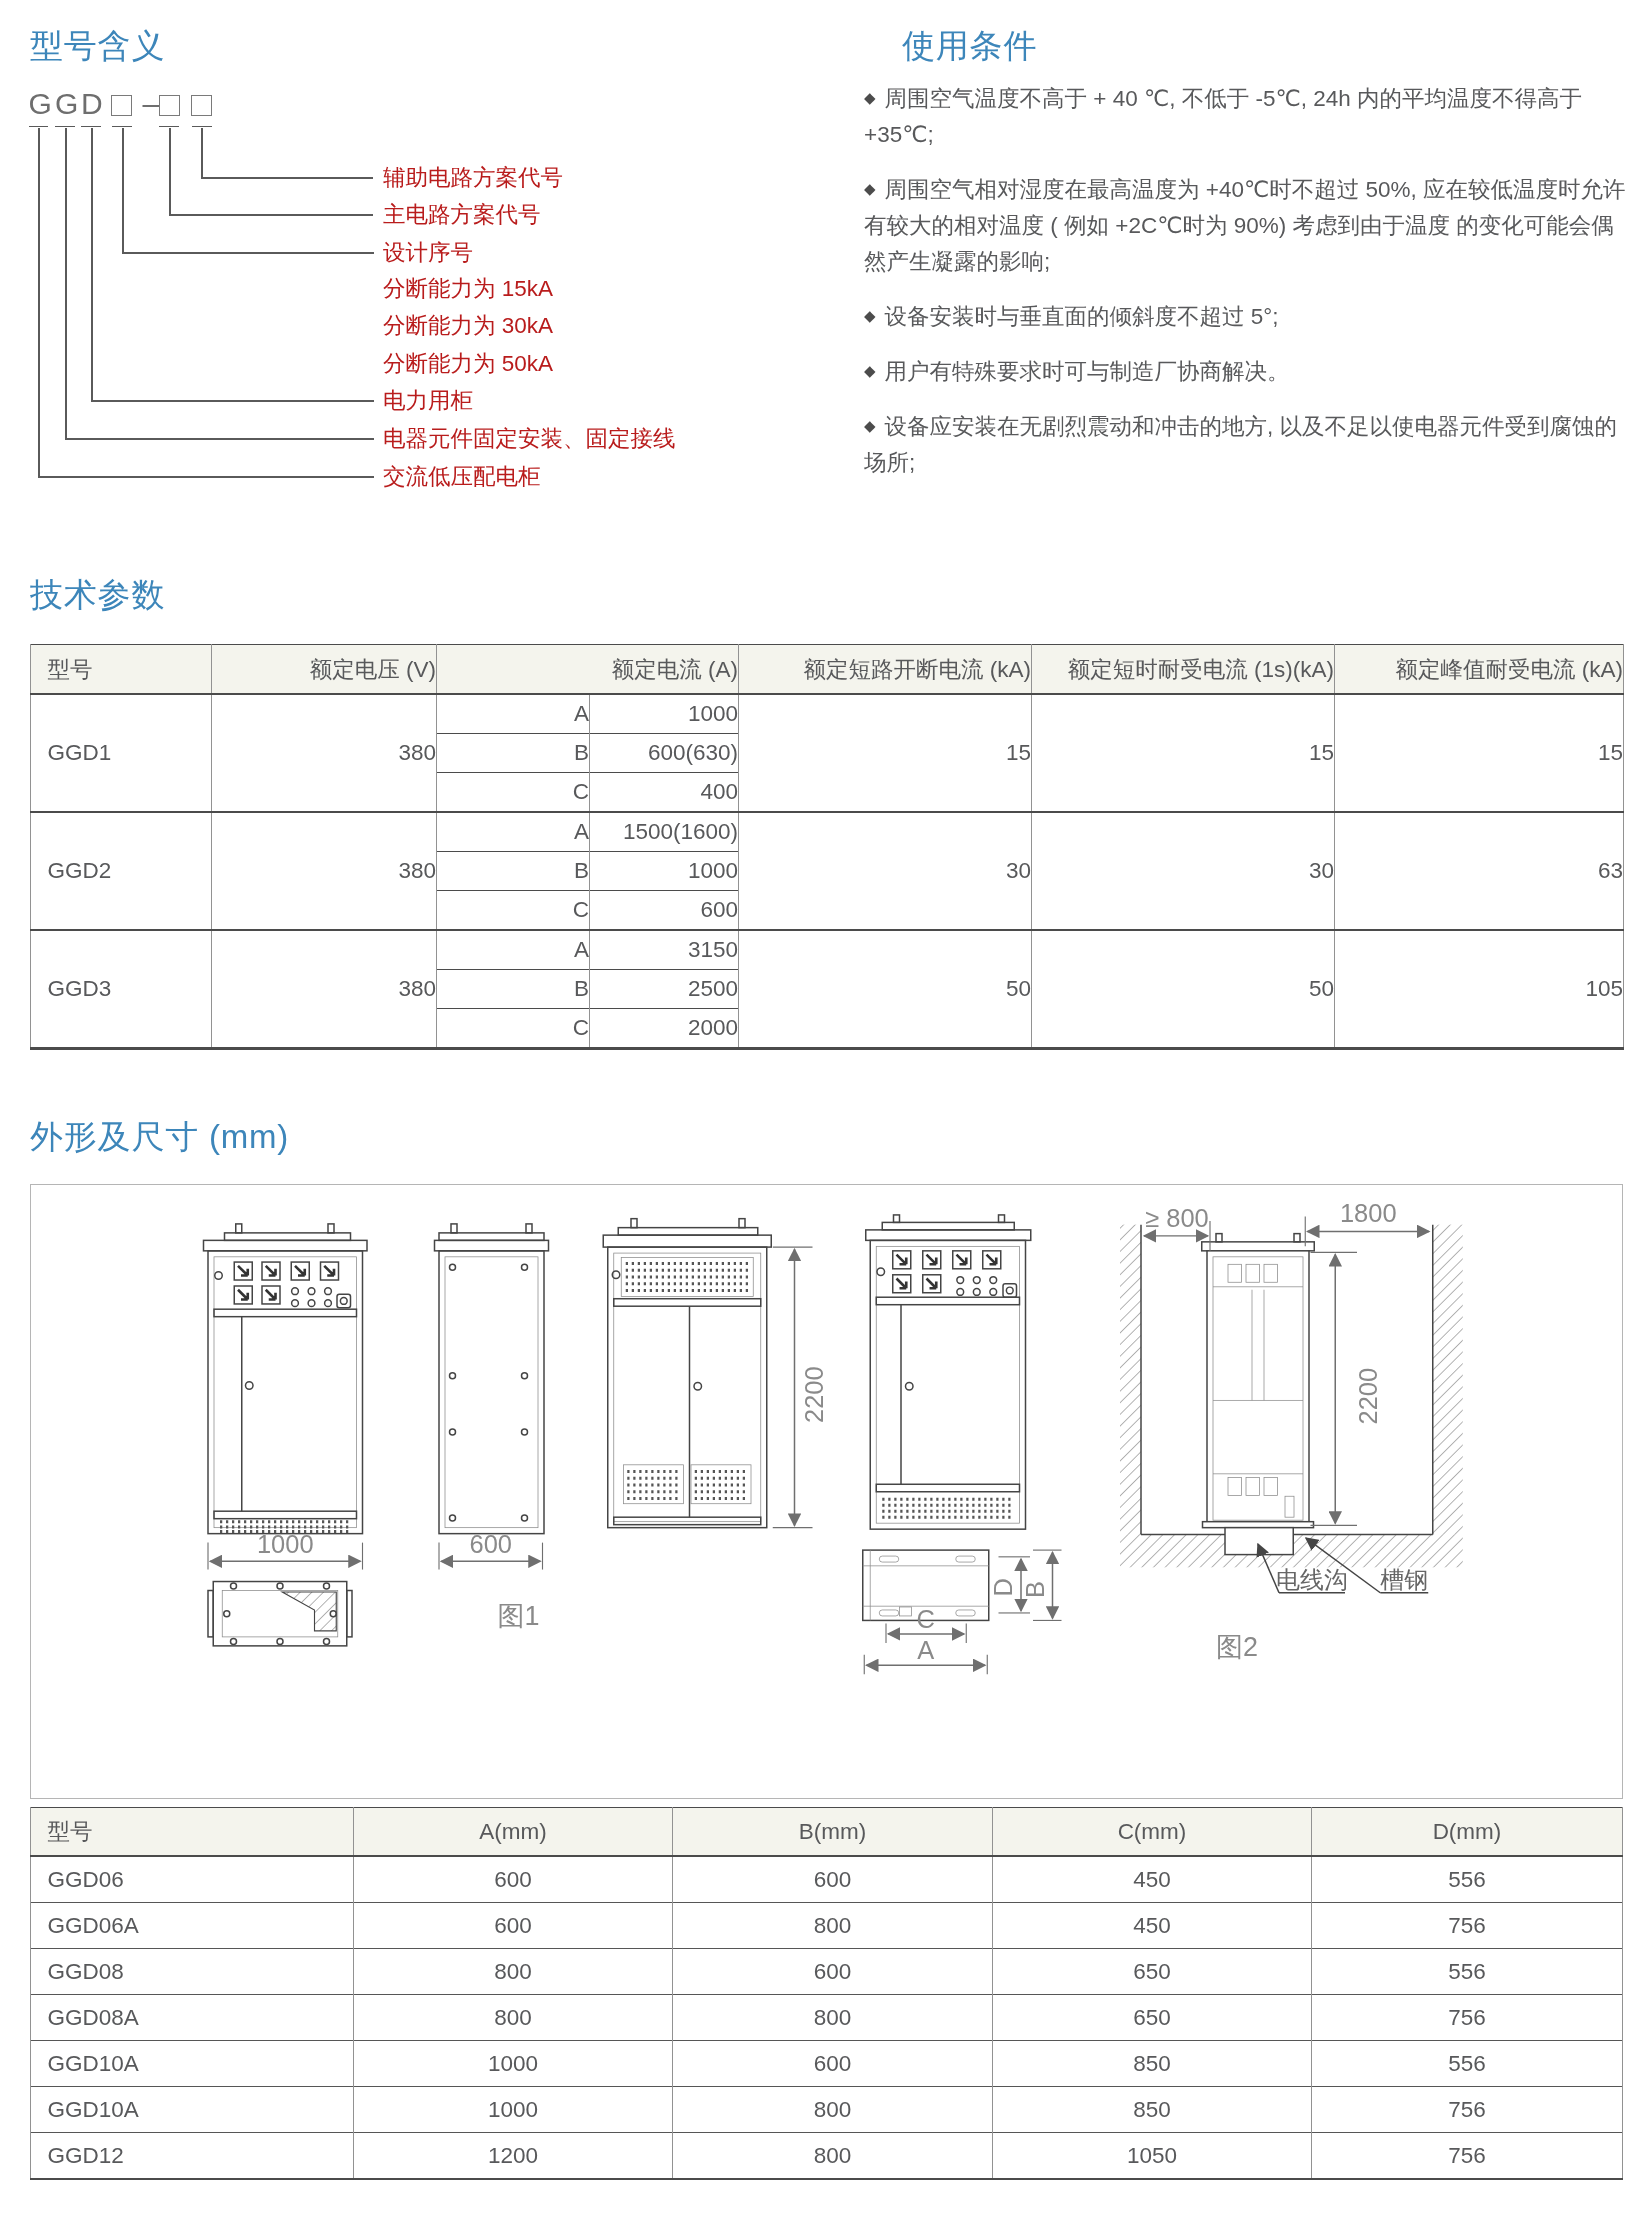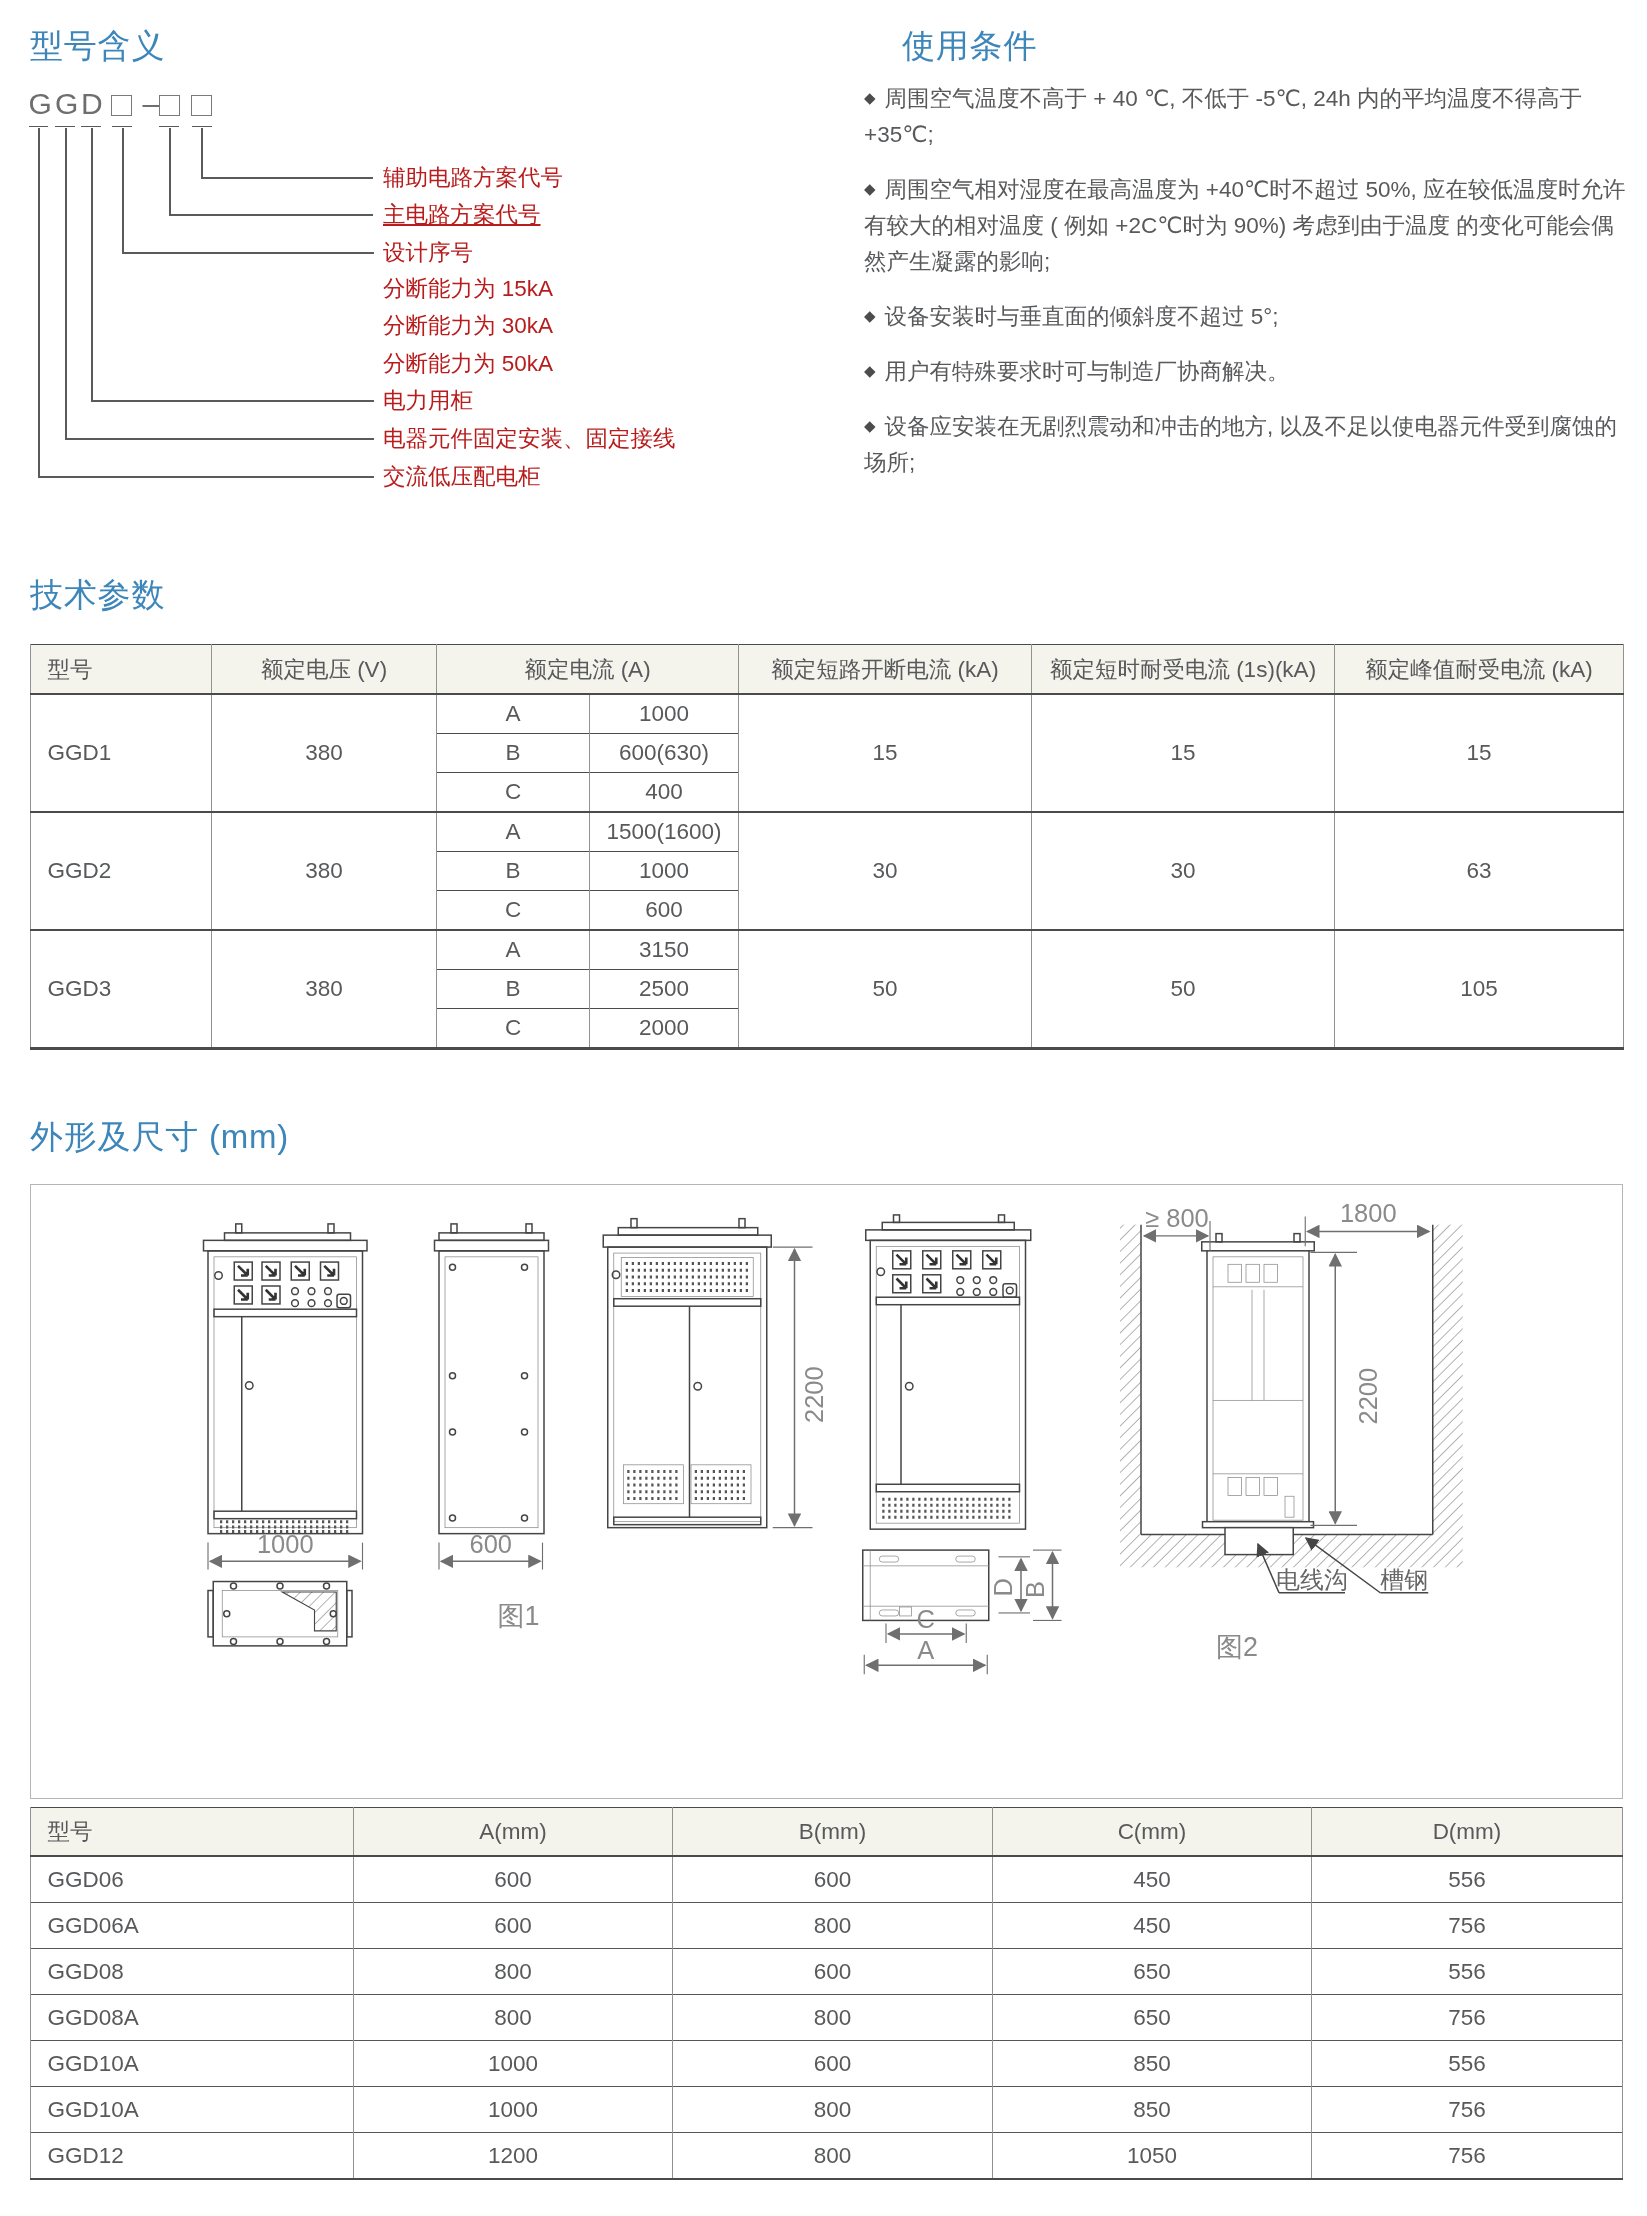--- a/index.html
+++ b/index.html
@@ -17,21 +17,21 @@
   .hl{position:absolute;height:1.5px;background:#5a5a5a;}
   .mlabel{position:absolute;left:383px;font-size:22.5px;line-height:32px;height:32px;white-space:nowrap;color:#b91c1c;}
   
   .bullets{position:absolute;left:864px;top:80px;width:765px;}
   .bullets p{font-size:22.5px;line-height:36px;margin:0 0 18px 0;color:#58595b;}
   .dm{font-size:15px;color:#4c4c4c;margin-right:9px;vertical-align:3px;}
   
   table{border-collapse:collapse;table-layout:fixed;position:absolute;left:30px;background:#fff;}
   #tech-table{top:644px;width:1593px;border-top:1.5px solid #4b4b4b;border-bottom:3px solid #4b4b4b;}
   #tech-table th,#tech-table td{border-left:0.8px solid #929292;border-right:0.8px solid #929292;
-    font-weight:normal;font-size:22.5px;text-align:center;padding:0;color:#58595b;}
+    font-weight:normal;font-size:22.5px;text-align:right;padding:0;color:#58595b;}
   #tech-table thead th{height:48px;background:#f4f4ed;border-bottom:2.3px solid #4b4b4b;}
   #tech-table td{height:38px;}
   .left{text-align:left !important;padding-left:16.5px !important;}
   #tech-table tr.grp td{border-top:2.3px solid #4b4b4b;}
   #tech-table td.sub{border-top:1.5px solid #4b4b4b;}
   #size-table{top:1807px;width:1593px;border-top:1.5px solid #4b4b4b;border-bottom:2.3px solid #4b4b4b;}
   #size-table th,#size-table td{border-left:0.8px solid #929292;border-right:0.8px solid #929292;
     font-weight:normal;font-size:22.5px;text-align:center;color:#58595b;}
   #size-table thead th{height:45px;background:#f4f4ed;border-bottom:2.3px solid #4b4b4b;}
   #size-table td{height:43px;border-top:1.5px solid #565656;}
@@ -80,21 +80,21 @@
   <div class="vl" style="left:201px;top:128px;height:49px;"></div>
 
   <div class="hl" style="left:201px;top:177px;width:172px;"></div>
   <div class="hl" style="left:169px;top:214px;width:204px;"></div>
   <div class="hl" style="left:122px;top:252px;width:252px;"></div>
   <div class="hl" style="left:91px;top:400px;width:283px;"></div>
   <div class="hl" style="left:65px;top:438px;width:309px;"></div>
   <div class="hl" style="left:38px;top:476px;width:336px;"></div>
 
   <div class="mlabel" style="top:162px;">辅助电路方案代号</div>
-  <div class="mlabel" style="top:199px;text-decoration:underline;">主电路方案代号</div>
+  <div class="mlabel" style="top:199px;">主电路方案代号</div>
   <div class="mlabel" style="top:237px;">设计序号</div>
   <div class="mlabel" style="top:273px;">分断能力为 15kA</div>
   <div class="mlabel" style="top:310px;">分断能力为 30kA</div>
   <div class="mlabel" style="top:348px;">分断能力为 50kA</div>
   <div class="mlabel" style="top:385px;">电力用柜</div>
   <div class="mlabel" style="top:423px;">电器元件固定安装、固定接线</div>
   <div class="mlabel" style="top:461px;">交流低压配电柜</div>
 </div>
 
 <div class="bullets">

